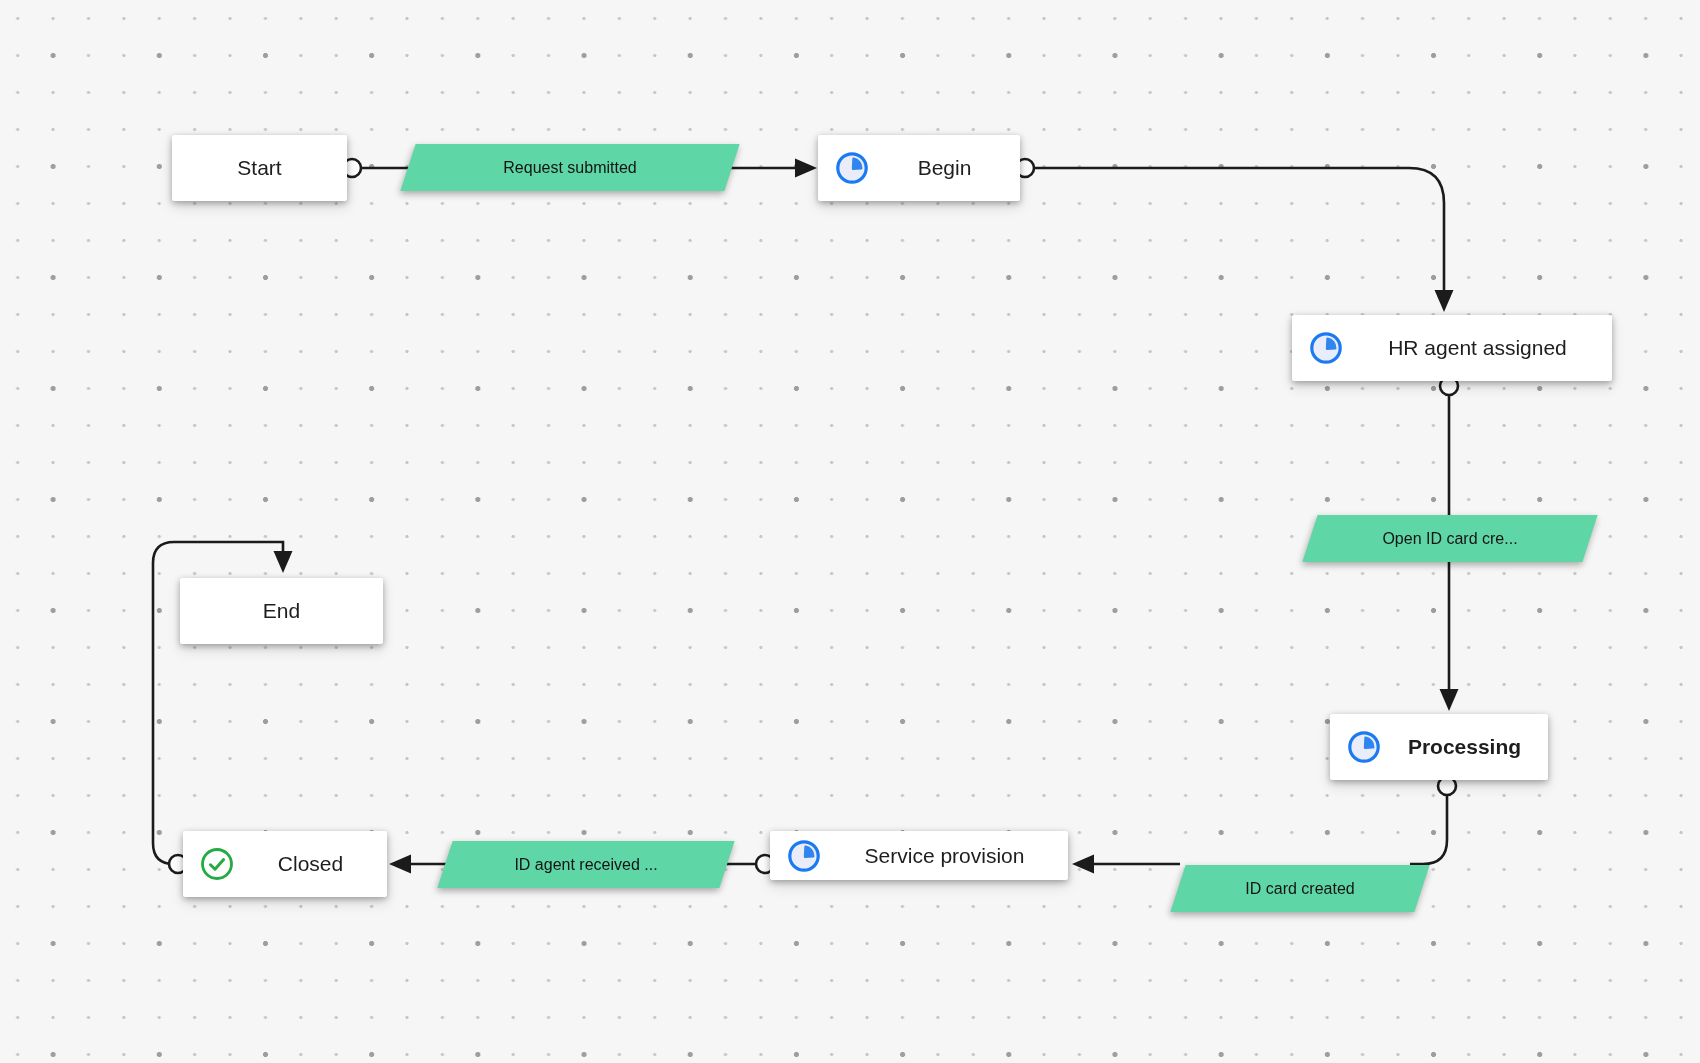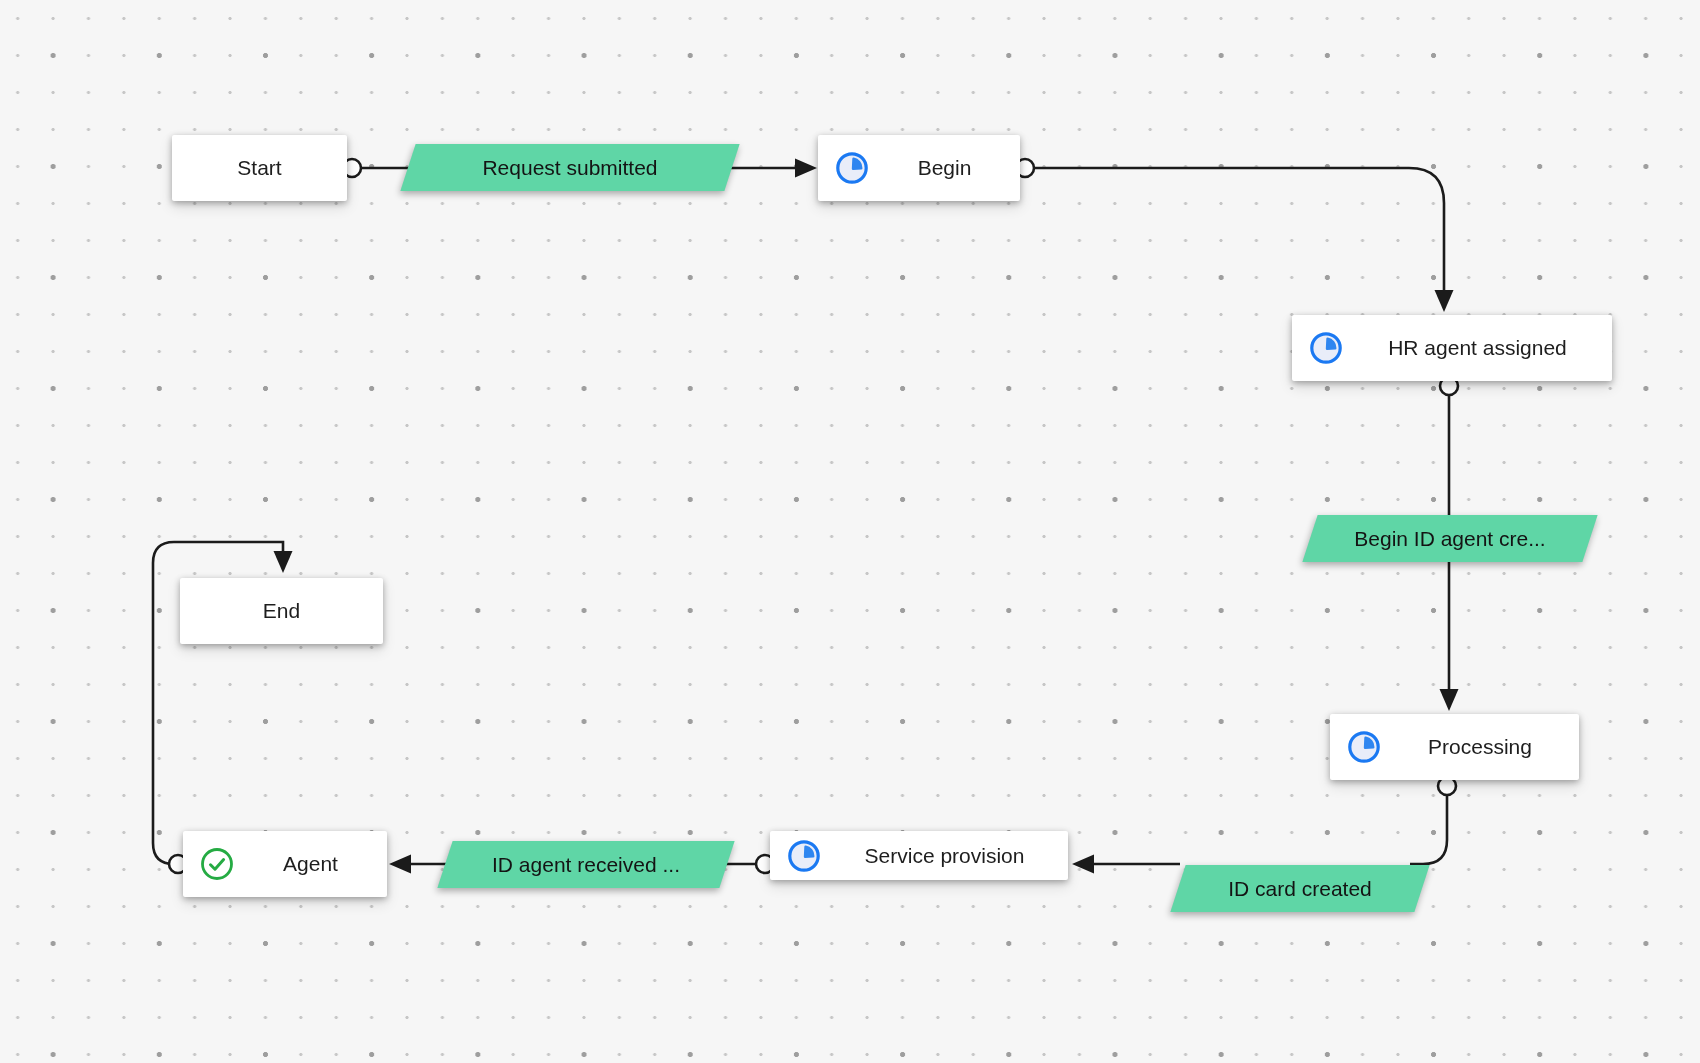--- a/index.html
+++ b/index.html
@@ -28,35 +28,35 @@
     display:flex;align-items:center;
     color:#1e1e1e;font-size:21px;
   }
   .node .label{flex:1;text-align:center;white-space:nowrap;}
   .node .state-icon{flex:0 0 auto;margin-left:17px;width:34px;height:34px;}
   .node.terminal .label{padding:0 22px;}
 
   .n-start      {left:172px;top:135px;width:175px;height:66px;}
   .n-open       {left:818px;top:135px;width:202px;height:66px;}
   .n-hr         {left:1292px;top:315px;width:320px;height:66px;}
-  .n-processing {left:1330px;top:714px;width:249px;height:66px;}
+  .n-processing {left:1330px;top:714px;width:218px;height:66px;font-weight:bold;}
   .n-service    {left:770px;top:831px;width:298px;height:49px;}
   .n-closed     {left:183px;top:831px;width:204px;height:66px;}
   .n-end        {left:180px;top:578px;width:203px;height:66px;}
 
   .transition{position:absolute;z-index:2;}
   .transition .shape{
     position:absolute;left:0;top:0;width:100%;height:100%;
     background:#5fd6a6;transform:skewX(-18deg);
     box-shadow:0 3px 7px rgba(0,0,0,0.32);
   }
   .transition .label{
     position:relative;width:100%;height:100%;
     display:flex;align-items:center;justify-content:center;
-    color:#141414;font-size:21px;white-space:nowrap;
+    color:#141414;font-size:16px;white-space:nowrap;
   }
   .t-request  {left:408px;top:144px;width:324px;height:47px;}
   .t-agent    {left:1152px;top:146px;width:276px;height:47px;}
   .t-begin    {left:1310px;top:515px;width:280px;height:47px;}
   .t-created  {left:1178px;top:841px;width:244px;height:47px;margin-top:24px;}
   .t-received {left:445px;top:841px;width:282px;height:47px;}
 </style>
 </head>
 <body>
 
@@ -96,21 +96,21 @@
       <circle class="port" cx="178" cy="864" r="9"></circle>
     </g>
   </svg>
 
   <div class="transition t-request">
     <div class="shape"></div>
     <div class="label">Request submitted</div>
   </div>
   <div class="transition t-begin">
     <div class="shape"></div>
-    <div class="label">Begin ID agent cre...</div>
+    <div class="label">Open ID card cre...</div>
   </div>
   <div class="transition t-created">
     <div class="shape"></div>
     <div class="label">ID card created</div>
   </div>
   <div class="transition t-received">
     <div class="shape"></div>
     <div class="label">ID agent received ...</div>
   </div>
 
@@ -148,20 +148,20 @@
       <path d="M 18.6 7.8 A 9.4 9.4 0 0 1 26.2 17.2 L 18.1 17.7 Z" fill="#2f86f0" stroke="#2f86f0" stroke-width="2.6" stroke-linejoin="round"></path>
     </svg>
     <div class="label">Service provision</div>
   </div>
 
   <div class="node n-closed">
     <svg class="state-icon" viewBox="0 0 34 34">
       <circle cx="17" cy="17" r="14.5" fill="#ffffff" stroke="#25ab43" stroke-width="2.8"></circle>
       <path d="M 10.5 17.8 L 15 22.2 L 23.6 12.6" fill="none" stroke="#25ab43" stroke-width="3" stroke-linecap="round" stroke-linejoin="round"></path>
     </svg>
-    <div class="label">Agent</div>
+    <div class="label">Closed</div>
   </div>
 
   <div class="node terminal n-end">
     <div class="label">End</div>
   </div>
 
 </div>
 
 </body></html>

